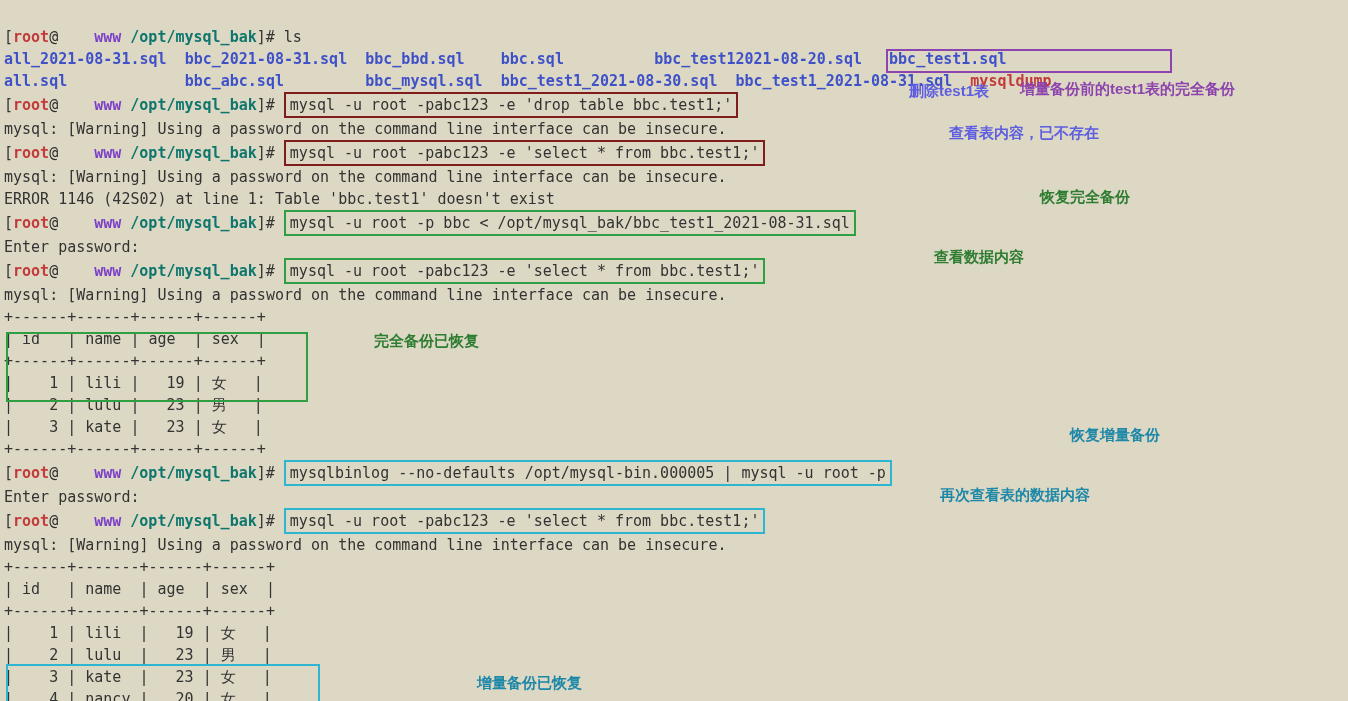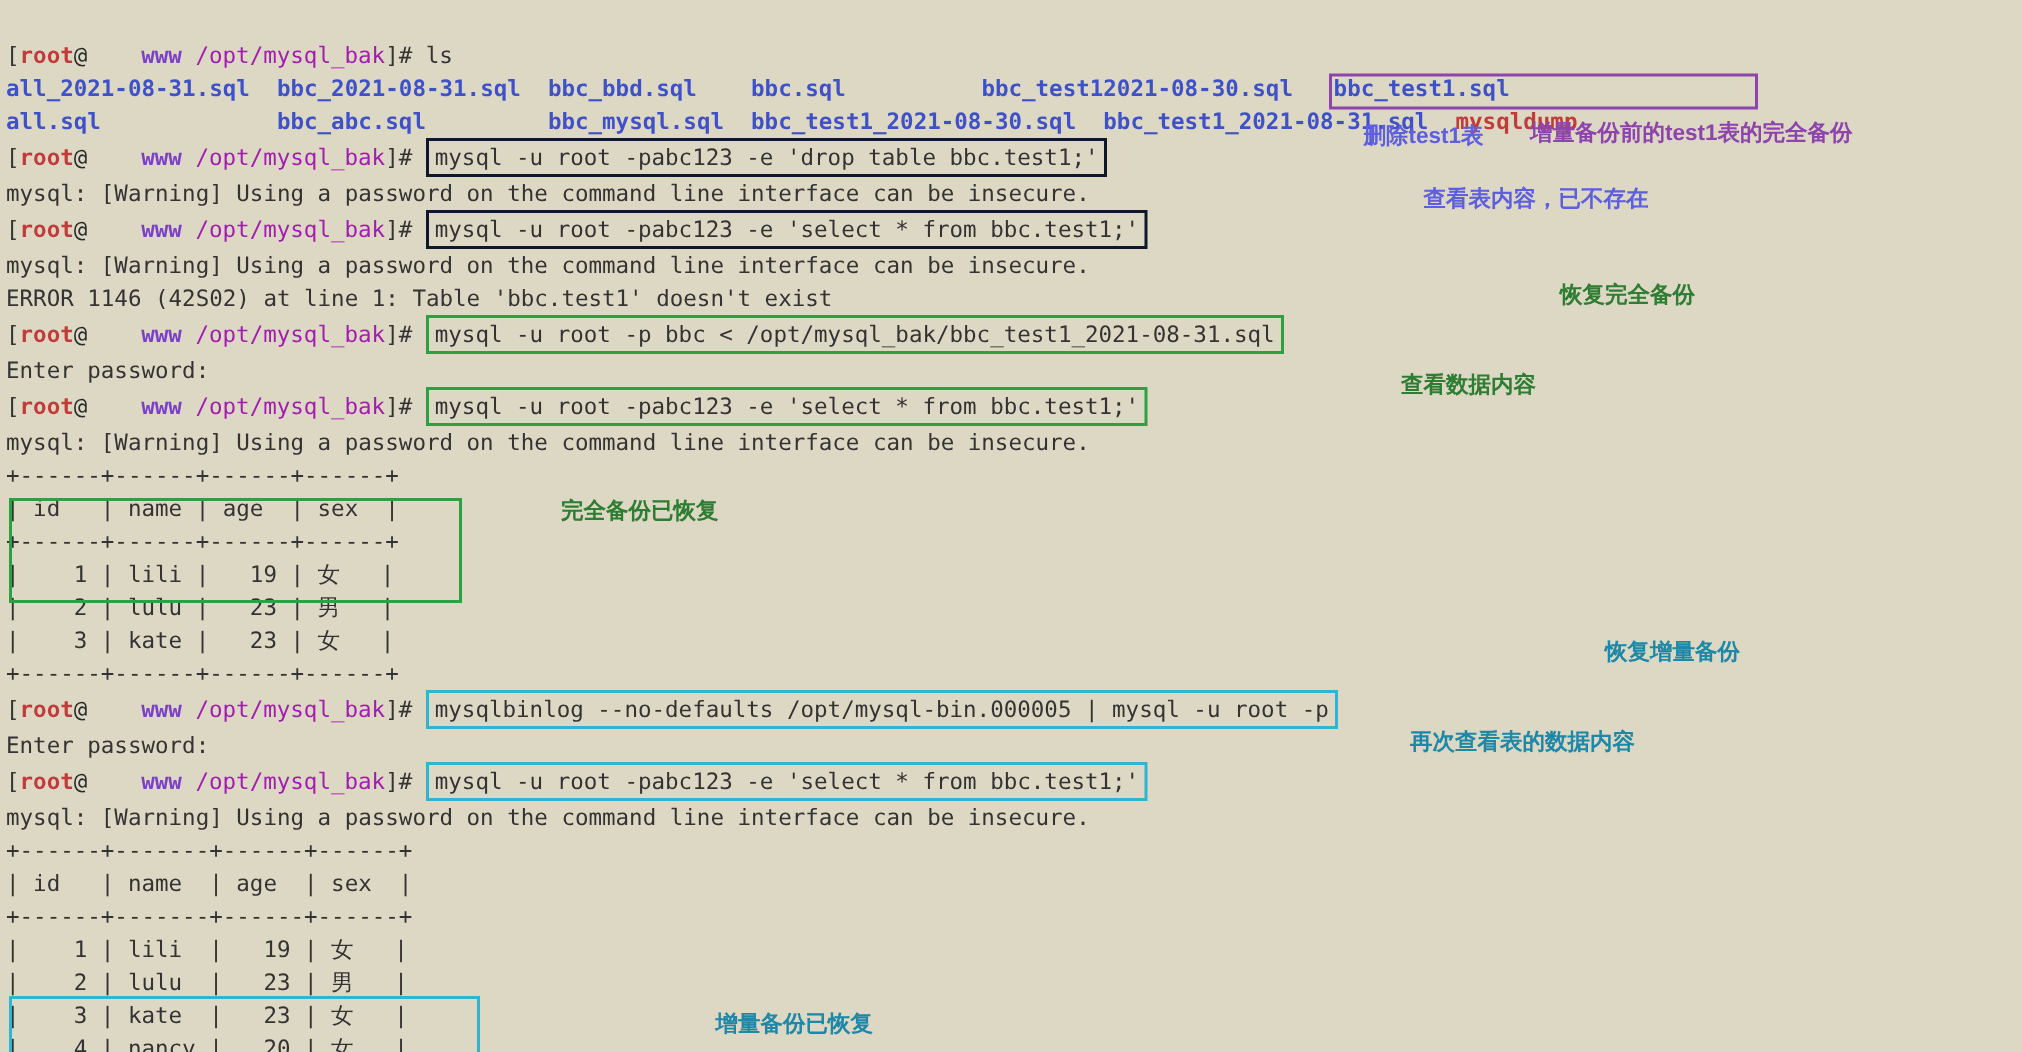--- a/index.html
+++ b/index.html
@@ -12,42 +12,42 @@
     color: #333;
     width: 1348px;
     position: relative;
   }
   .term { white-space: pre; }
   .red   { color: #C23B3B; font-weight: bold; text-align: center; }
   .blue  { color: #3F51C8; font-weight: bold; }
   .prompt-root { color: #C23B3B; font-weight: bold; }
   .prompt-at   { color: #2a2a2a; }
   .prompt-host { color: #7B3FC8; font-weight: bold; padding-left: 36px; }
-  .prompt-path { color: #a21caf; font-weight: normal; }
+  .prompt-path { color: #0f766e; font-weight: bold; }
 
   .box { display:inline-block; padding:0 4px; background:rgba(221,216,196,0.6); }
   .box-purple  { border:2px solid #8E44AD; }
-  .box-violet  { border:2px solid #0f172a; }
+  .box-violet  { border:2px solid #7f1d1d; }
   .box-green   { border:2px solid #2EA043; }
   .box-cyan    { border:2px solid #2DB5D1; }
 
   .box-abs { position:absolute; pointer-events:none; }
 
   .ann { font-family: "Microsoft YaHei", "SimSun", sans-serif; font-weight:bold; position:absolute; font-size:15px; }
   .ann-purple { color:#8E44AD; }
   .ann-violet { color:#5E5EE0;margin-left:29px; }
   .ann-green  { color:#2E7D32; }
   .ann-cyan   { color:#1E88A8; }
 </style>
 </head>
 <body>
 
 <div class="term">
 <span>[<span class="prompt-root">root</span><span class="prompt-at">@</span><span class="prompt-host">www</span> <span class="prompt-path">/opt/mysql_bak</span><span>]#</span></span> <span>ls</span>
-<span class="blue"><span>all_2021-08-31.sql  </span><span>bbc_2021-08-31.sql  </span><span>bbc_bbd.sql    </span><span>bbc.sql          </span><span>bbc_test12021-08-30.sql   </span><span>bbc_test1.sql</span></span>
+<span class="blue"><span>all_2021-08-31.sql  </span><span>bbc_2021-08-31.sql  </span><span>bbc_bbd.sql    </span><span>bbc.sql          </span><span>bbc_test12021-08-20.sql   </span><span>bbc_test1.sql</span></span>
 <span class="blue"><span>all.sql             </span><span>bbc_abc.sql         </span><span>bbc_mysql.sql  </span><span>bbc_test1_2021-08-30.sql  </span><span>bbc_test1_2021-08-31.sql</span></span><span class="red">  mysqldump</span>
 <span>[<span class="prompt-root">root</span><span class="prompt-at">@</span><span class="prompt-host">www</span> <span class="prompt-path">/opt/mysql_bak</span><span>]#</span></span> <span class="box box-violet"><span>mysql -u root -pabc123 -e 'drop table bbc.test1;'</span></span>
 <span>mysql: [Warning] Using a password on the command line interface can be insecure.</span>
 <span>[<span class="prompt-root">root</span><span class="prompt-at">@</span><span class="prompt-host">www</span> <span class="prompt-path">/opt/mysql_bak</span><span>]#</span></span> <span class="box box-violet"><span>mysql -u root -pabc123 -e 'select * from bbc.test1;'</span></span>
 <span>mysql: [Warning] Using a password on the command line interface can be insecure.</span>
 <span>ERROR 1146 (42S02) at line 1: Table 'bbc.test1' doesn't exist</span>
 <span>[<span class="prompt-root">root</span><span class="prompt-at">@</span><span class="prompt-host">www</span> <span class="prompt-path">/opt/mysql_bak</span><span>]#</span></span> <span class="box box-green"><span>mysql -u root -p bbc &lt; /opt/mysql_bak/bbc_test1_2021-08-31.sql</span></span>
 <span>Enter password: </span>
 <span>[<span class="prompt-root">root</span><span class="prompt-at">@</span><span class="prompt-host">www</span> <span class="prompt-path">/opt/mysql_bak</span><span>]#</span></span> <span class="box box-green"><span>mysql -u root -pabc123 -e 'select * from bbc.test1;'</span></span>
 <span>mysql: [Warning] Using a password on the command line interface can be insecure.</span>

